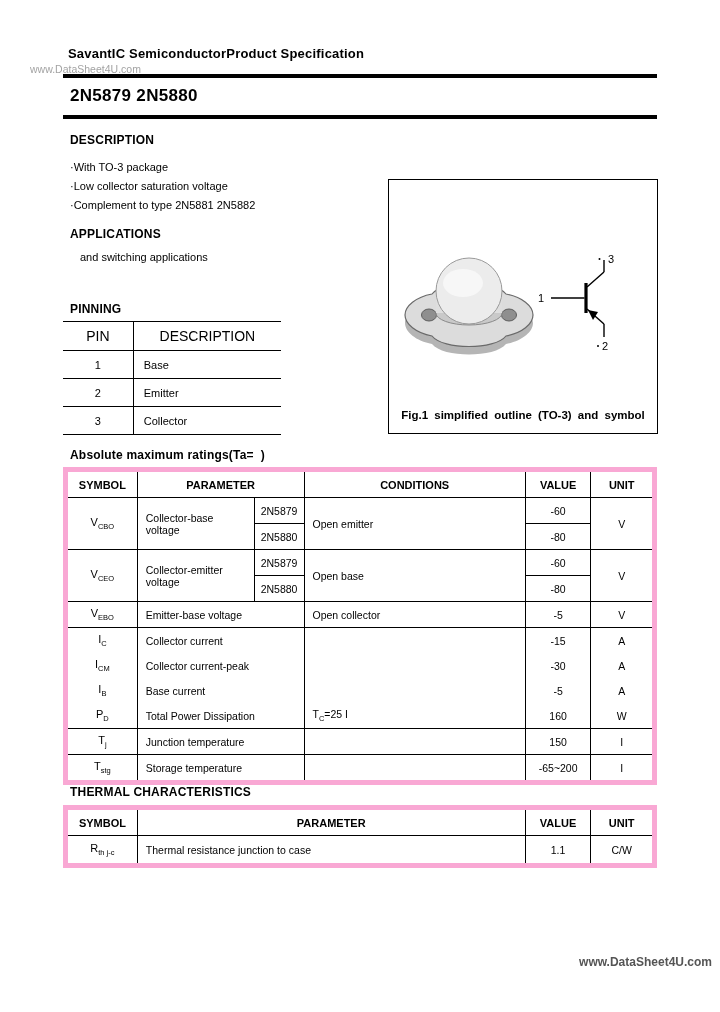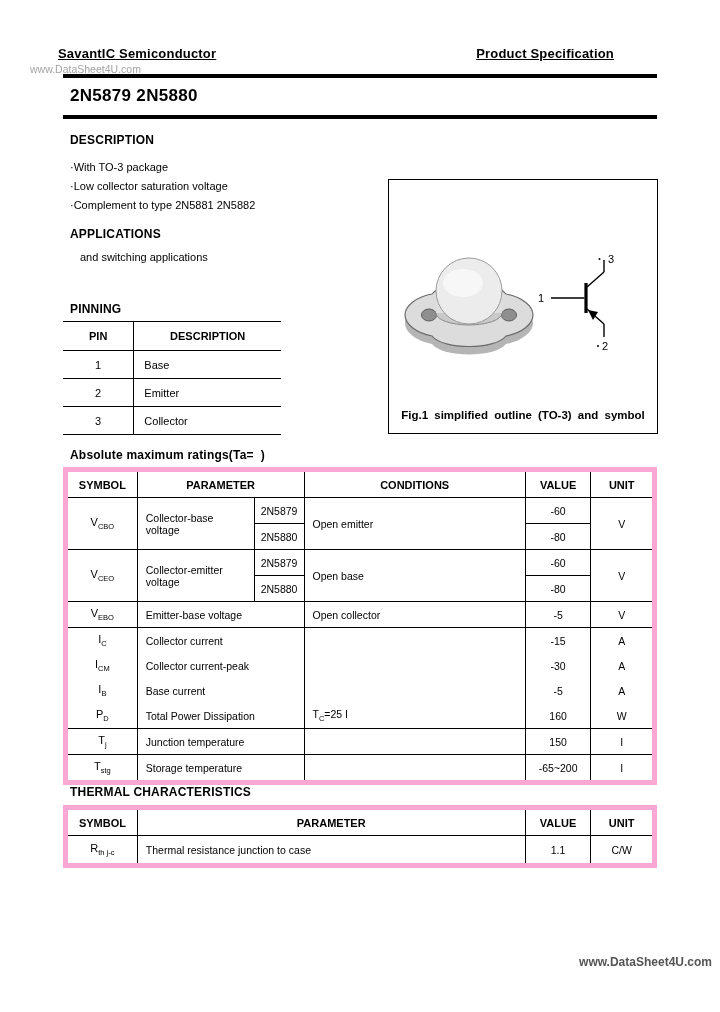--- a/index.html
+++ b/index.html
@@ -5,21 +5,21 @@
   html,body{margin:0;padding:0;background:#e8e8e8;}
   .page{
     position:relative;width:720px;height:1012px;margin:0 auto;
     background:#ffffff;color:#000;
     font-family:"Liberation Sans","DejaVu Sans",sans-serif;
     overflow:hidden;
   }
   .abs-pos{position:absolute;}
   
   .wm-top{left:30px;top:63px;font-size:10.5px;color:#a3a3a3;}
-  .hdr{left:58px;top:46px;width:556px;display:flex;justify-content:space-between;text-decoration:underline;}
+  .hdr{left:68px;top:46px;width:556px;display:flex;justify-content:flex-start;}
   .hdr .brand,.hdr .spec{font-size:13px;font-weight:bold;letter-spacing:.2px;}
   .rule{left:63px;width:594px;height:3.5px;background:#000;}
   .rule1{top:74px;}
   .rule2{top:115px;}
   .titlerow{left:70px;top:86px;width:558px;display:flex;justify-content:space-between;align-items:baseline;}
   .doc-title{font-size:15.5px;font-weight:bold;letter-spacing:.2px;}
   .part-nums{font-size:17px;font-weight:bold;letter-spacing:.3px;}
   
   .sec-h{font-size:12px;font-weight:bold;letter-spacing:.2px;}
   .desc{left:70px;top:133px;}
@@ -27,21 +27,21 @@
   .apps{left:70px;top:227px;}
   .apps .line{font-size:11px;line-height:19px;}
   .apps .line.indent{padding-left:10px;}
   .apps .lines{margin-top:7px;}
   .pin-h{left:70px;top:302px;}
   
   .pin{left:63px;top:321px;border-collapse:collapse;width:218px;font-size:11px;}
   .pin th,.pin td{border-top:1.5px solid #000;padding:0;height:27px;vertical-align:middle;}
   .pin{border-bottom:1.5px solid #000;}
   .pin tr > *:first-child{border-right:1.2px solid #000;width:75px;text-align:center;}
-  .pin th{font-size:11px;font-weight:bold;text-align:center;height:28px;}
+  .pin th{font-size:14px;font-weight:normal;text-align:center;height:28px;}
   .pin td.l{padding-left:10px;text-align:left;width:143px;}
   
   .figbox{left:388px;top:179px;width:268px;height:253px;border:1.2px solid #000;}
   .figbox svg{position:absolute;left:0;top:0;}
   .figcap{position:absolute;left:0;right:0;bottom:12px;text-align:center;
           font-size:11.5px;font-weight:bold;word-spacing:3px;}
   
   .tbl-h{left:70px;top:448px;white-space:pre;}
   .abs{border-collapse:collapse;font-size:10.5px;}
   .abs.t1{left:63px;top:467px;width:594px;}

